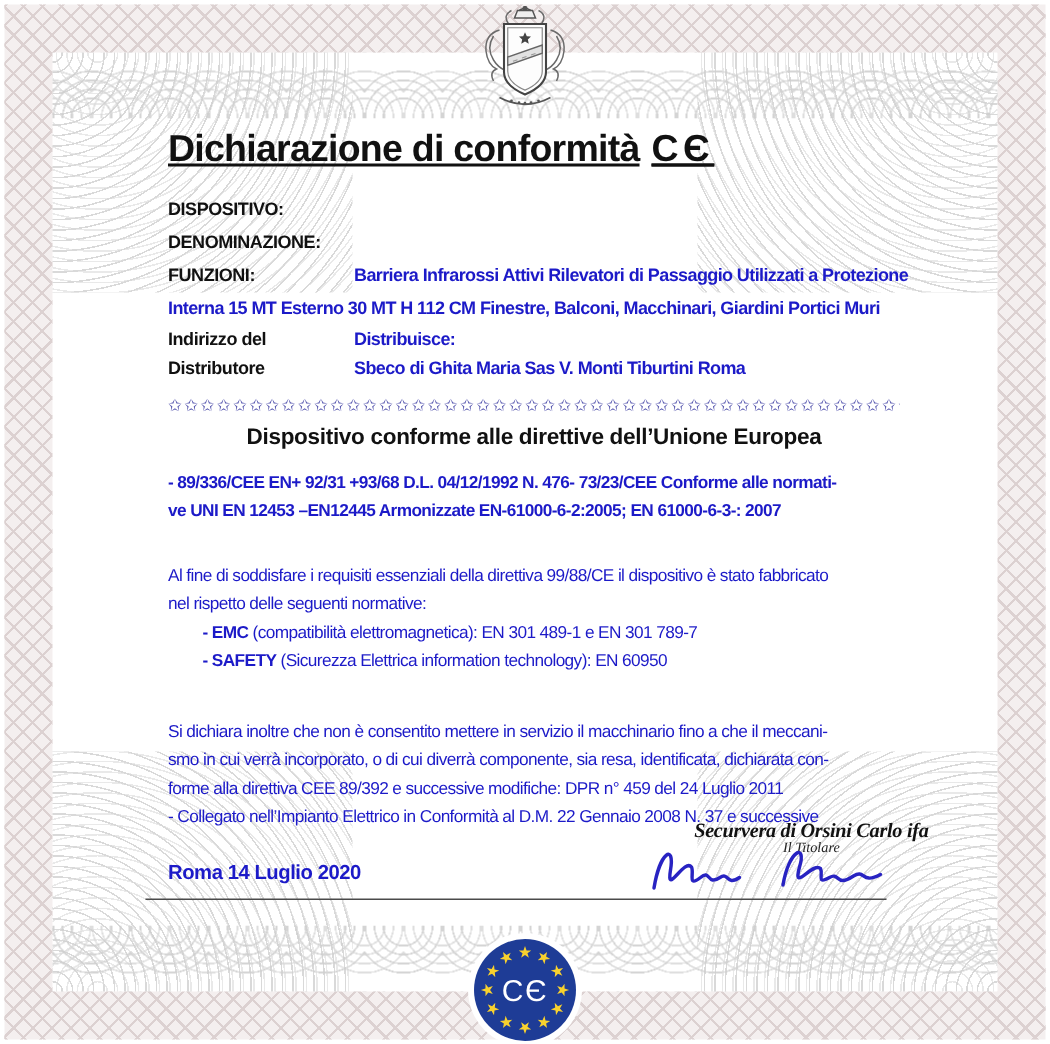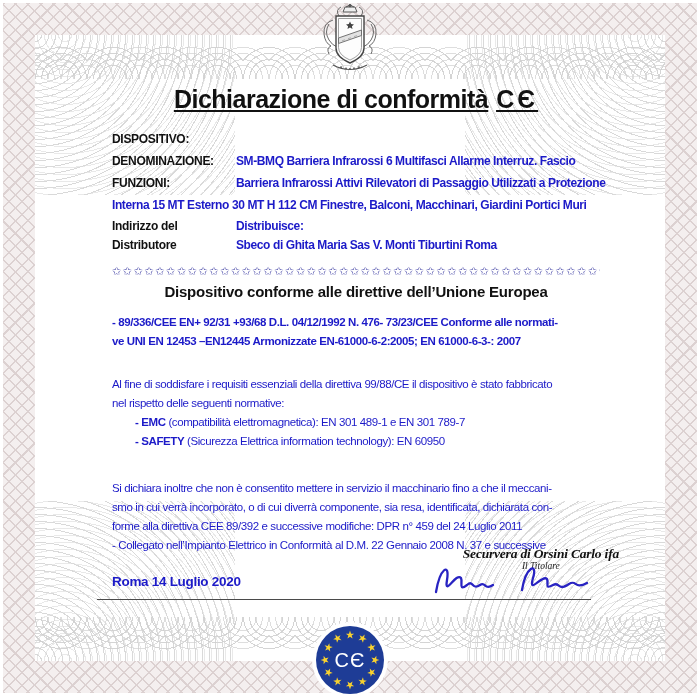--- a/index.html
+++ b/index.html
@@ -50,21 +50,21 @@
     background:
       repeating-radial-gradient(circle at 100% 100%, transparent 0 6px,#d0d0d0 6px 7px),
       repeating-radial-gradient(circle at calc(100% - 30px) 100%, transparent 0 6px,rgba(215,215,215,.7) 6px 7px);}
 
   .crest{position:absolute;left:303px;top:4px;z-index:5;}
   .eu-badge{position:absolute;left:311px;top:621px;z-index:6;}
 
   
   .content{position:absolute;left:77px;top:0;width:488px;z-index:4;}
   .title{
-    margin-top:50px;text-align:center;font-size:25px;font-weight:bold;
+    margin-top:50px;text-align:left;font-size:25px;font-weight:bold;
     letter-spacing:-0.5px;text-decoration:underline;white-space:nowrap;
   }
   .title .ce{font-weight:600;letter-spacing:3px;margin-left:8px;text-decoration:underline;}
   .fields{margin-top:15px;}
   .frow{display:flex;line-height:20px;margin-bottom:2px;}
   .lbl{flex:none;width:124px;font-weight:bold;font-size:12px;letter-spacing:-0.3px;color:#111;}
   .val{font-weight:bold;font-size:12px;letter-spacing:-0.4px;color:#1c1ac8;white-space:nowrap;}
   .val.full{margin-left:0;}
   .suffix{font-size:10px;color:#333;margin-left:5px;font-weight:normal;align-self:center;white-space:nowrap;}
   .mrow{line-height:19px;margin-bottom:0;}
@@ -101,21 +101,20 @@
 
   <div class="content">
     <div class="title"><span>Dichiarazione di conformità</span><span class="ce">CЄ</span></div>
 
     <div class="fields">
       <div class="frow">
         <span class="lbl">DISPOSITIVO:</span>
       </div>
       <div class="frow">
         <span class="lbl">DENOMINAZIONE:</span>
-        <span class="val">SM-BMQ Barriera Infrarossi 6 Multifasci Allarme Interruz. Fascio</span>
       </div>
       <div class="frow">
         <span class="lbl">FUNZIONI:</span>
         <span class="val">Barriera Infrarossi Attivi Rilevatori di Passaggio Utilizzati a Protezione</span>
       </div>
       <div class="frow">
         <span class="val full">Interna 15 MT Esterno 30 MT H 112 CM Finestre, Balconi, Macchinari, Giardini Portici Muri</span>
       </div>
 
       <div class="frow mrow">

